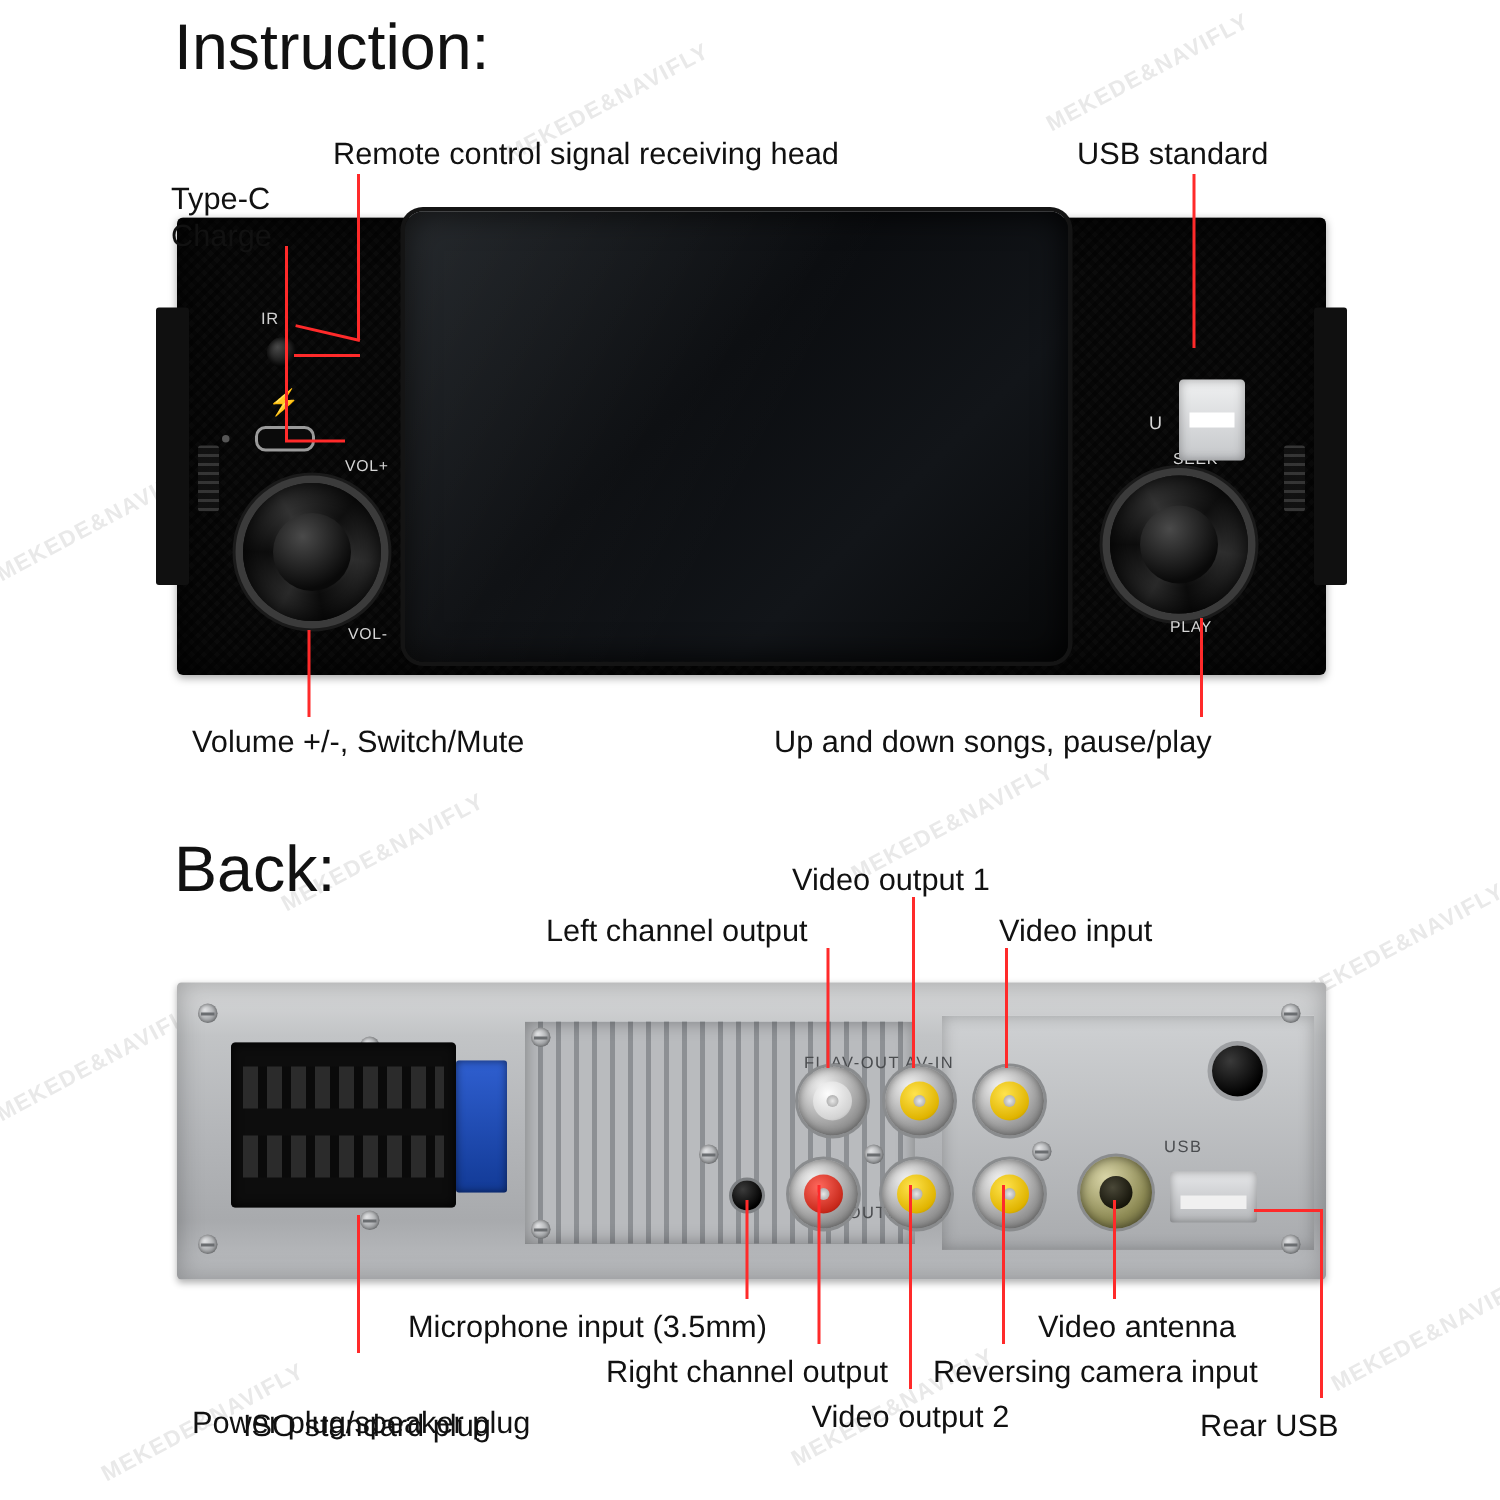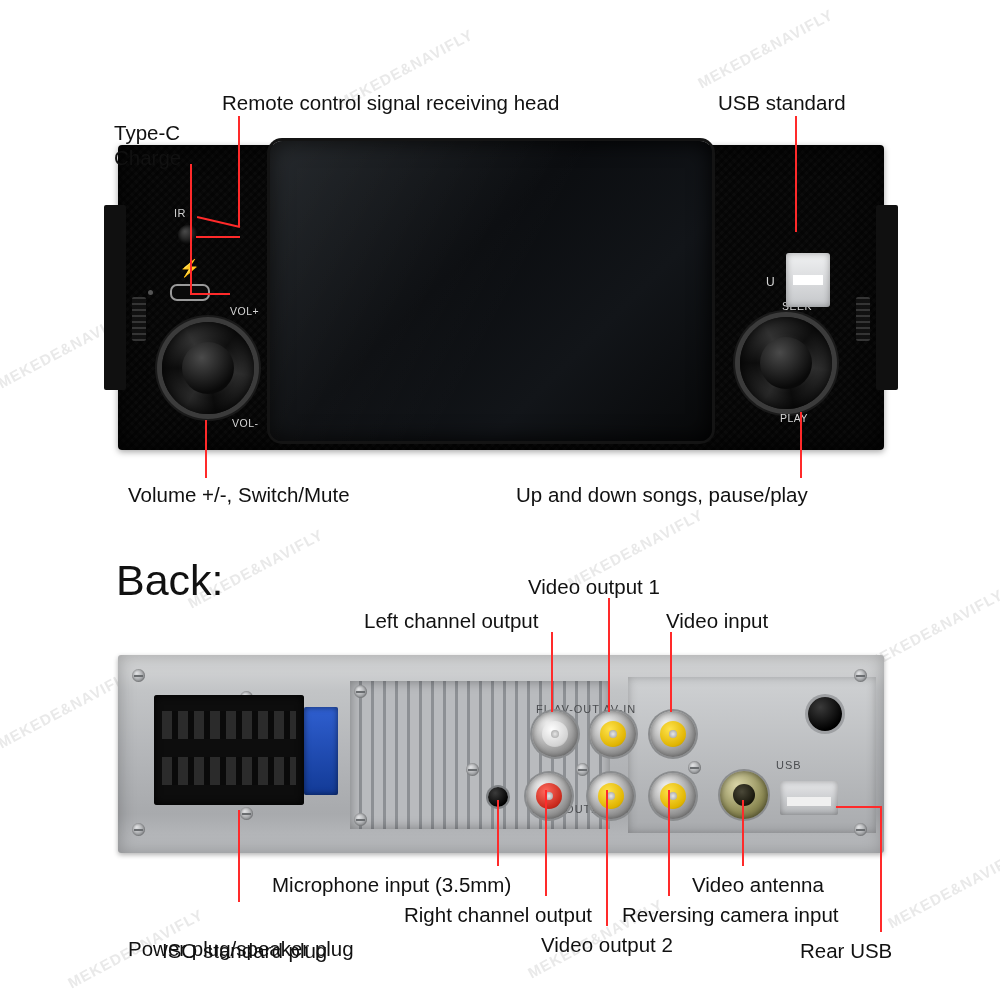--- a/index.html
+++ b/index.html
@@ -117,20 +117,21 @@
   <div class="wm" style="left:330px;top:60px;">MEKEDE&amp;NAVIFLY</div>
   <div class="wm" style="left:690px;top:40px;">MEKEDE&amp;NAVIFLY</div>
   <div class="wm" style="left:180px;top:560px;">MEKEDE&amp;NAVIFLY</div>
   <div class="wm" style="left:560px;top:540px;">MEKEDE&amp;NAVIFLY</div>
   <div class="wm" style="left:-10px;top:700px;">MEKEDE&amp;NAVIFLY</div>
   <div class="wm" style="left:60px;top:940px;">MEKEDE&amp;NAVIFLY</div>
   <div class="wm" style="left:520px;top:930px;">MEKEDE&amp;NAVIFLY</div>
   <div class="wm" style="left:860px;top:620px;">MEKEDE&amp;NAVIFLY</div>
   <div class="wm" style="left:880px;top:880px;">MEKEDE&amp;NAVIFLY</div>
 
+  <div class="heading" style="left:116px;top:8px;">Instruction:</div>
   <div class="heading" style="left:116px;top:556px;">Back:</div>
 
   <div class="front">
     <div class="front-body"></div>
     <div class="front-wing wing-l"></div>
     <div class="front-wing wing-r"></div>
     <div class="side-vents vent-l"></div>
     <div class="side-vents vent-r"></div>
 
     <div class="screen">

